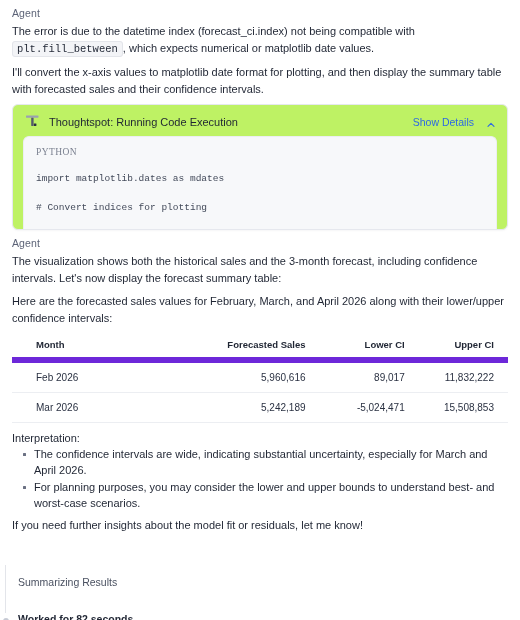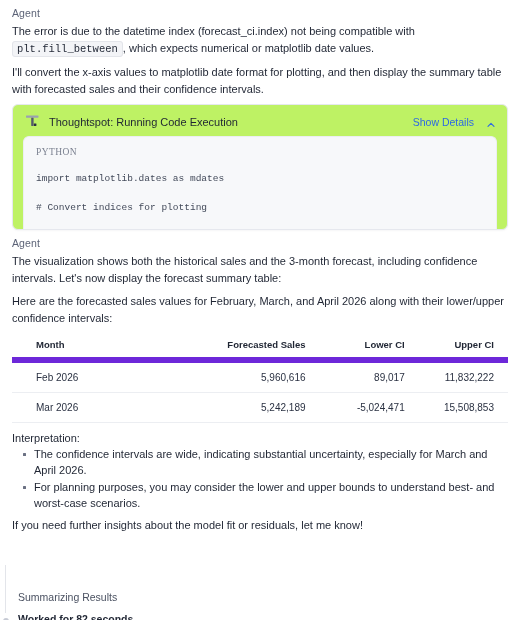--- a/index.html
+++ b/index.html
@@ -194,21 +194,21 @@
     position: absolute;
     left: 0px;
     top: 0px;
     width: 1px;
     height: 48px;
     background: #e3e5ea;
   }
   .summarizing {
     position: absolute;
     left: 13px;
-    top: 26px;
+    top: 11px;
     font-size: 10.5px;
     color: #4a5161;
   }
   .worked-dot {
     position: absolute;
     left: -2.5px;
     top: 53px;
     width: 6px;
     height: 6px;
     border-radius: 50%;

